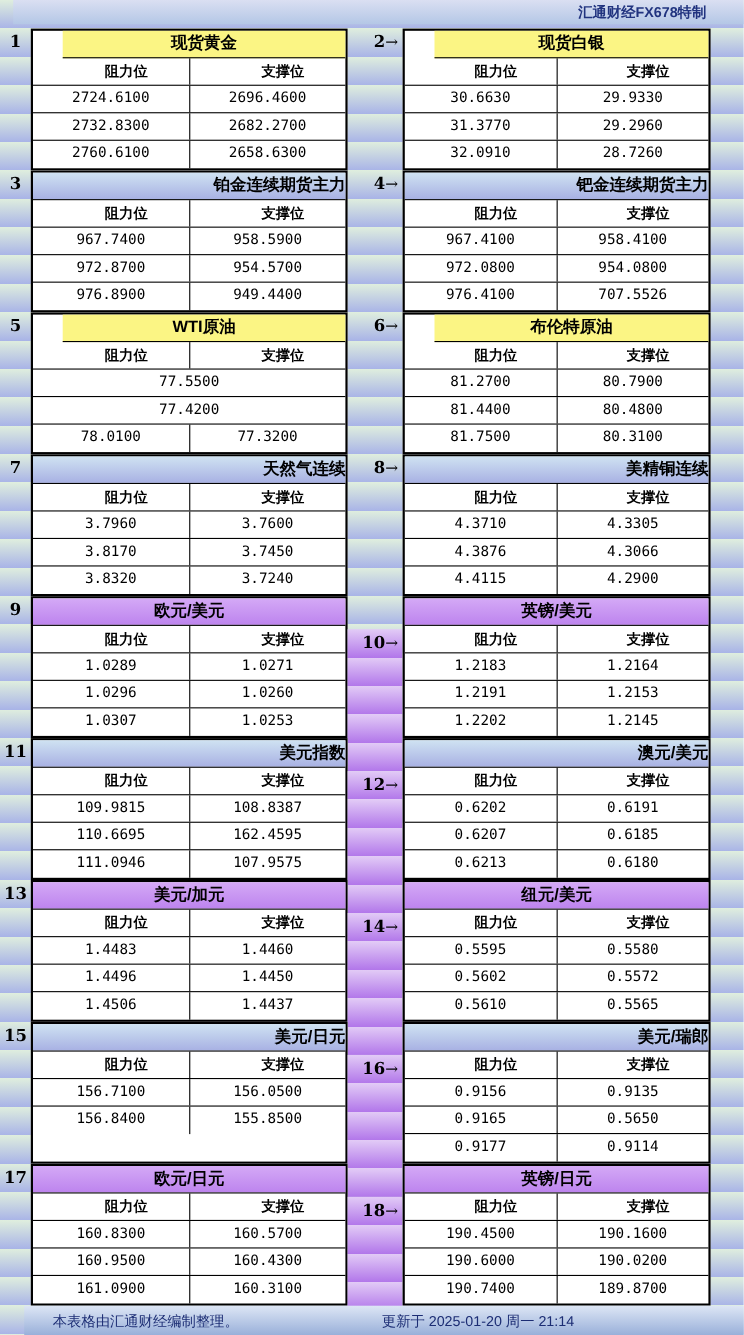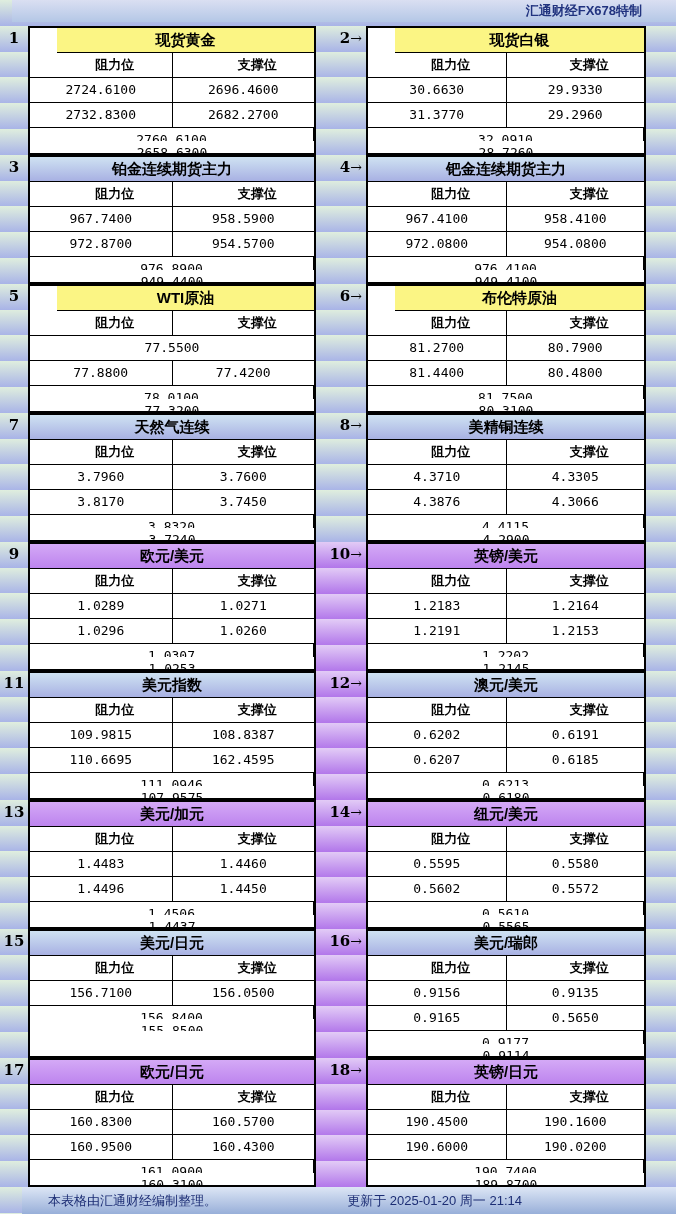--- a/index.html
+++ b/index.html
@@ -24,34 +24,35 @@
     font-family: "DejaVu Serif", serif; font-weight: bold; font-size: 15px;
     line-height: 25px;
   }
   .gnum {
     width: 50px; height: 129px; text-align: right; padding-right: 4px;
     font-family: "DejaVu Serif", serif; font-weight: bold; font-size: 15px;
     line-height: 25px; white-space: nowrap;
   }
   .block.fx .gnum {
     background: repeating-linear-gradient(180deg, #e2cbf6 0px, #b277ea 25.8px);
+    margin-top: 30px;
   }
   .arrow { font-weight: normal; font-size: 14px; }
   .rspace { width: 30px; }
   .sec { height: 129px; border: 2px solid #000; background: #fff; }
   .sec.lt { width: 288px; }
   .sec.rt { width: 280px; }
   .trow { display: flex; height: 25px; border-bottom: 1px solid #000; }
-  .sec .trow:last-child { border-bottom: none; flex-direction: column; }
+  .sec .trow:last-child { border-bottom: none; }
   .ttitle {
     display: block; height: 25px; text-align: center;
     font-weight: bold; font-size: 15px; line-height: 24px;
   }
   .sec.yellow .ttitle { background: #fbf584; margin-left: 27px; }
-  .sec.blue   .ttitle { background: linear-gradient(180deg, #cfe2f2, #a8b1e3); }
+  .sec.blue   .ttitle { background: linear-gradient(180deg, #cfe2f2, #a8b1e3); text-align: right; }
   .sec.purple .ttitle { background: linear-gradient(180deg, #d4a9f6, #bd84ee); }
   .tcell {
     flex: 1; text-align: center; line-height: 24px;
     border-right: 1px solid #000; overflow: hidden;
   }
   .tcell.last { border-right: none; }
   .hcell { font-weight: bold; font-size: 13px; padding-left: 28px; }
   .vcell { font-family: "DejaVu Sans Mono", monospace; font-size: 13px; }
   .footbar {
     position: absolute; left: 0; top: 1187px; width: 676px; height: 27px;
@@ -143,38 +144,37 @@
         <div class="trow">
           <div class="tcell vcell">967.4100</div>
           <div class="tcell vcell last">958.4100</div>
         </div>
         <div class="trow">
           <div class="tcell vcell">972.0800</div>
           <div class="tcell vcell last">954.0800</div>
         </div>
         <div class="trow">
           <div class="tcell vcell">976.4100</div>
-          <div class="tcell vcell last">949.4100</div>
+          <div class="tcell vcell last">707.5526</div>
         </div>
       </div>
       <div class="rspace"></div>
     </div>
     <div class="block">
       <div class="lnum">5</div>
       <div class="sec lt yellow">
         <div class="trow ttitle">WTI原油</div>
         <div class="trow">
           <div class="tcell hcell">阻力位</div>
           <div class="tcell hcell last">支撑位</div>
         </div>
         <div class="trow">
           <div class="tcell vcell last">77.5500</div>
         </div>
         <div class="trow">
-          <div class="tcell vcell">77.8800</div>
           <div class="tcell vcell last">77.4200</div>
         </div>
         <div class="trow">
           <div class="tcell vcell">78.0100</div>
           <div class="tcell vcell last">77.3200</div>
         </div>
       </div>
       <div class="gnum"><span>6</span><span class="arrow">→</span></div>
       <div class="sec rt yellow">
         <div class="trow ttitle">布伦特原油</div>

